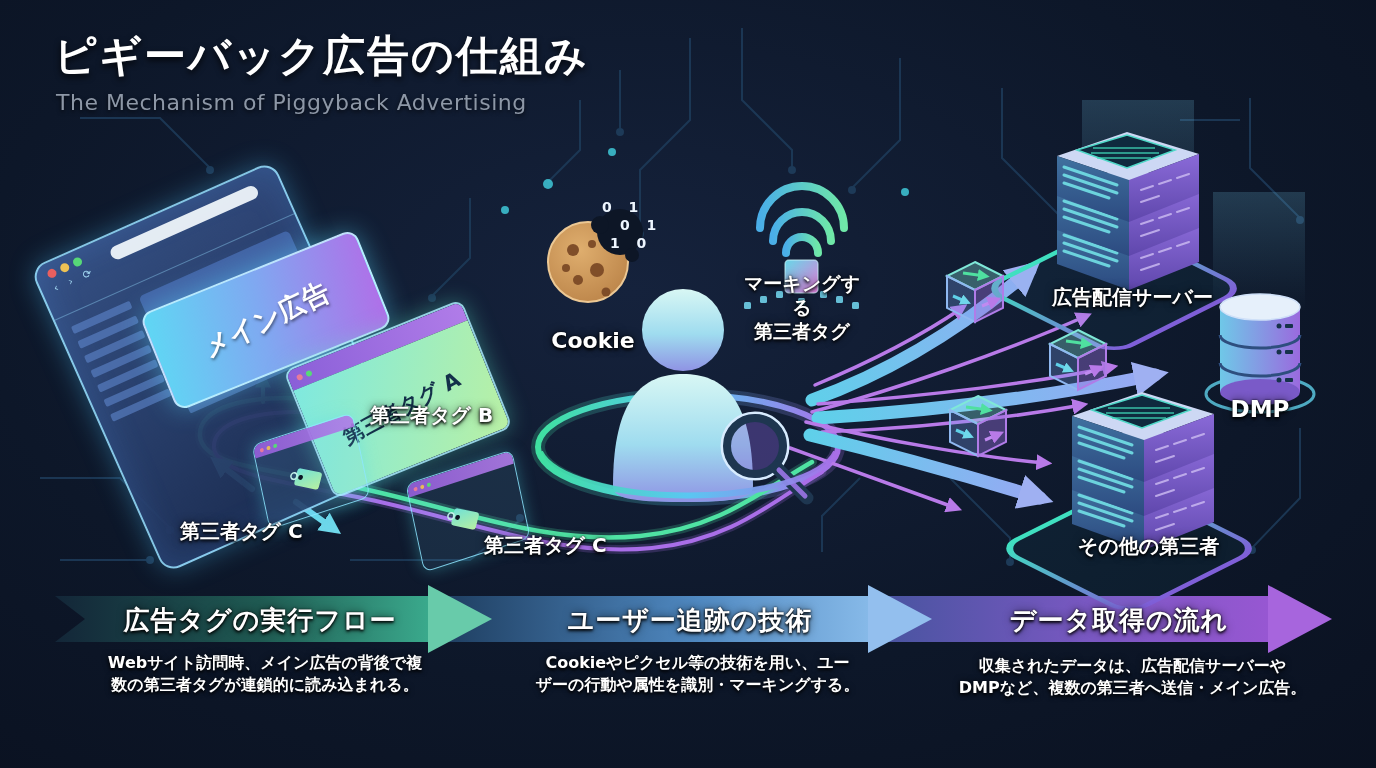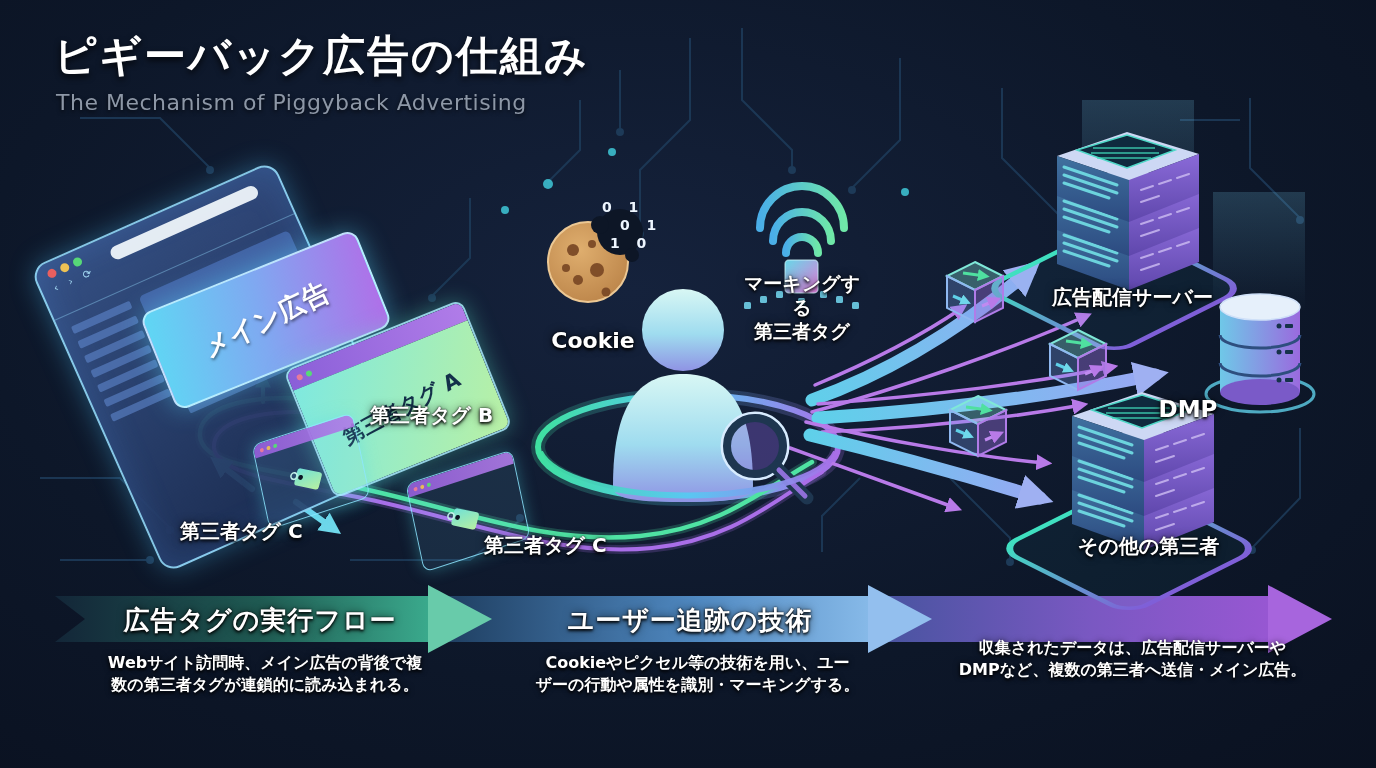--- a/index.html
+++ b/index.html
@@ -487,32 +487,33 @@
   <div class="abs lbl z5" style="left:180px;top:518px;font-size:20px;">第三者タグ C</div>
   <div class="abs lbl z5" style="left:484px;top:532px;font-size:20px;">第三者タグ C</div>
 
   <div class="abs lbl z5" style="left:548px;top:304px;width:90px;font-size:22px;margin-top:24px;">Cookie</div>
   <div class="abs lbl z5" style="left:736px;top:272px;width:132px;font-size:19px;line-height:1.25;">
     <span style="display:block">マーキングする</span>
     <span style="display:block">第三者タグ</span>
   </div>
 
   <div class="abs lbl z5" style="left:1040px;top:284px;width:185px;font-size:20px;">広告配信サーバー</div>
-  <div class="abs lbl z5" style="left:1150px;top:396px;width:76px;font-size:23px;">DMP</div>
+  <div class="abs lbl z5" style="left:1222px;top:396px;width:76px;font-size:23px;">DMP</div>
   <div class="abs lbl z5" style="left:1066px;top:533px;width:165px;font-size:20px;">その他の第三者</div>
 
   <div class="abs lbl banner-label z5" style="left:60px;top:603px;width:400px;">広告タグの実行フロー</div>
   <div class="abs lbl banner-label z5" style="left:490px;top:603px;width:400px;">ユーザー追跡の技術</div>
+  <div class="abs lbl banner-label z5" style="left:928px;top:603px;width:382px;">データ取得の流れ</div>
 
   <div class="abs desc z5" style="left:55px;top:652px;width:420px;">
     <span style="display:block">Webサイト訪問時、メイン広告の背後で複</span>
     <span style="display:block">数の第三者タグが連鎖的に読み込まれる。</span>
   </div>
   <div class="abs desc z5" style="left:490px;top:652px;width:415px;">
     <span style="display:block">Cookieやピクセル等の技術を用い、ユー</span>
     <span style="display:block">ザーの行動や属性を識別・マーキングする。</span>
   </div>
-  <div class="abs desc z5" style="left:925px;top:637px;width:415px;">
+  <div class="abs desc z5" style="left:925px;top:655px;width:415px;">
     <span style="display:block">収集されたデータは、広告配信サーバーや</span>
     <span style="display:block">DMPなど、複数の第三者へ送信・メイン広告。</span>
   </div>
 
 </div>
 
 </body></html>

